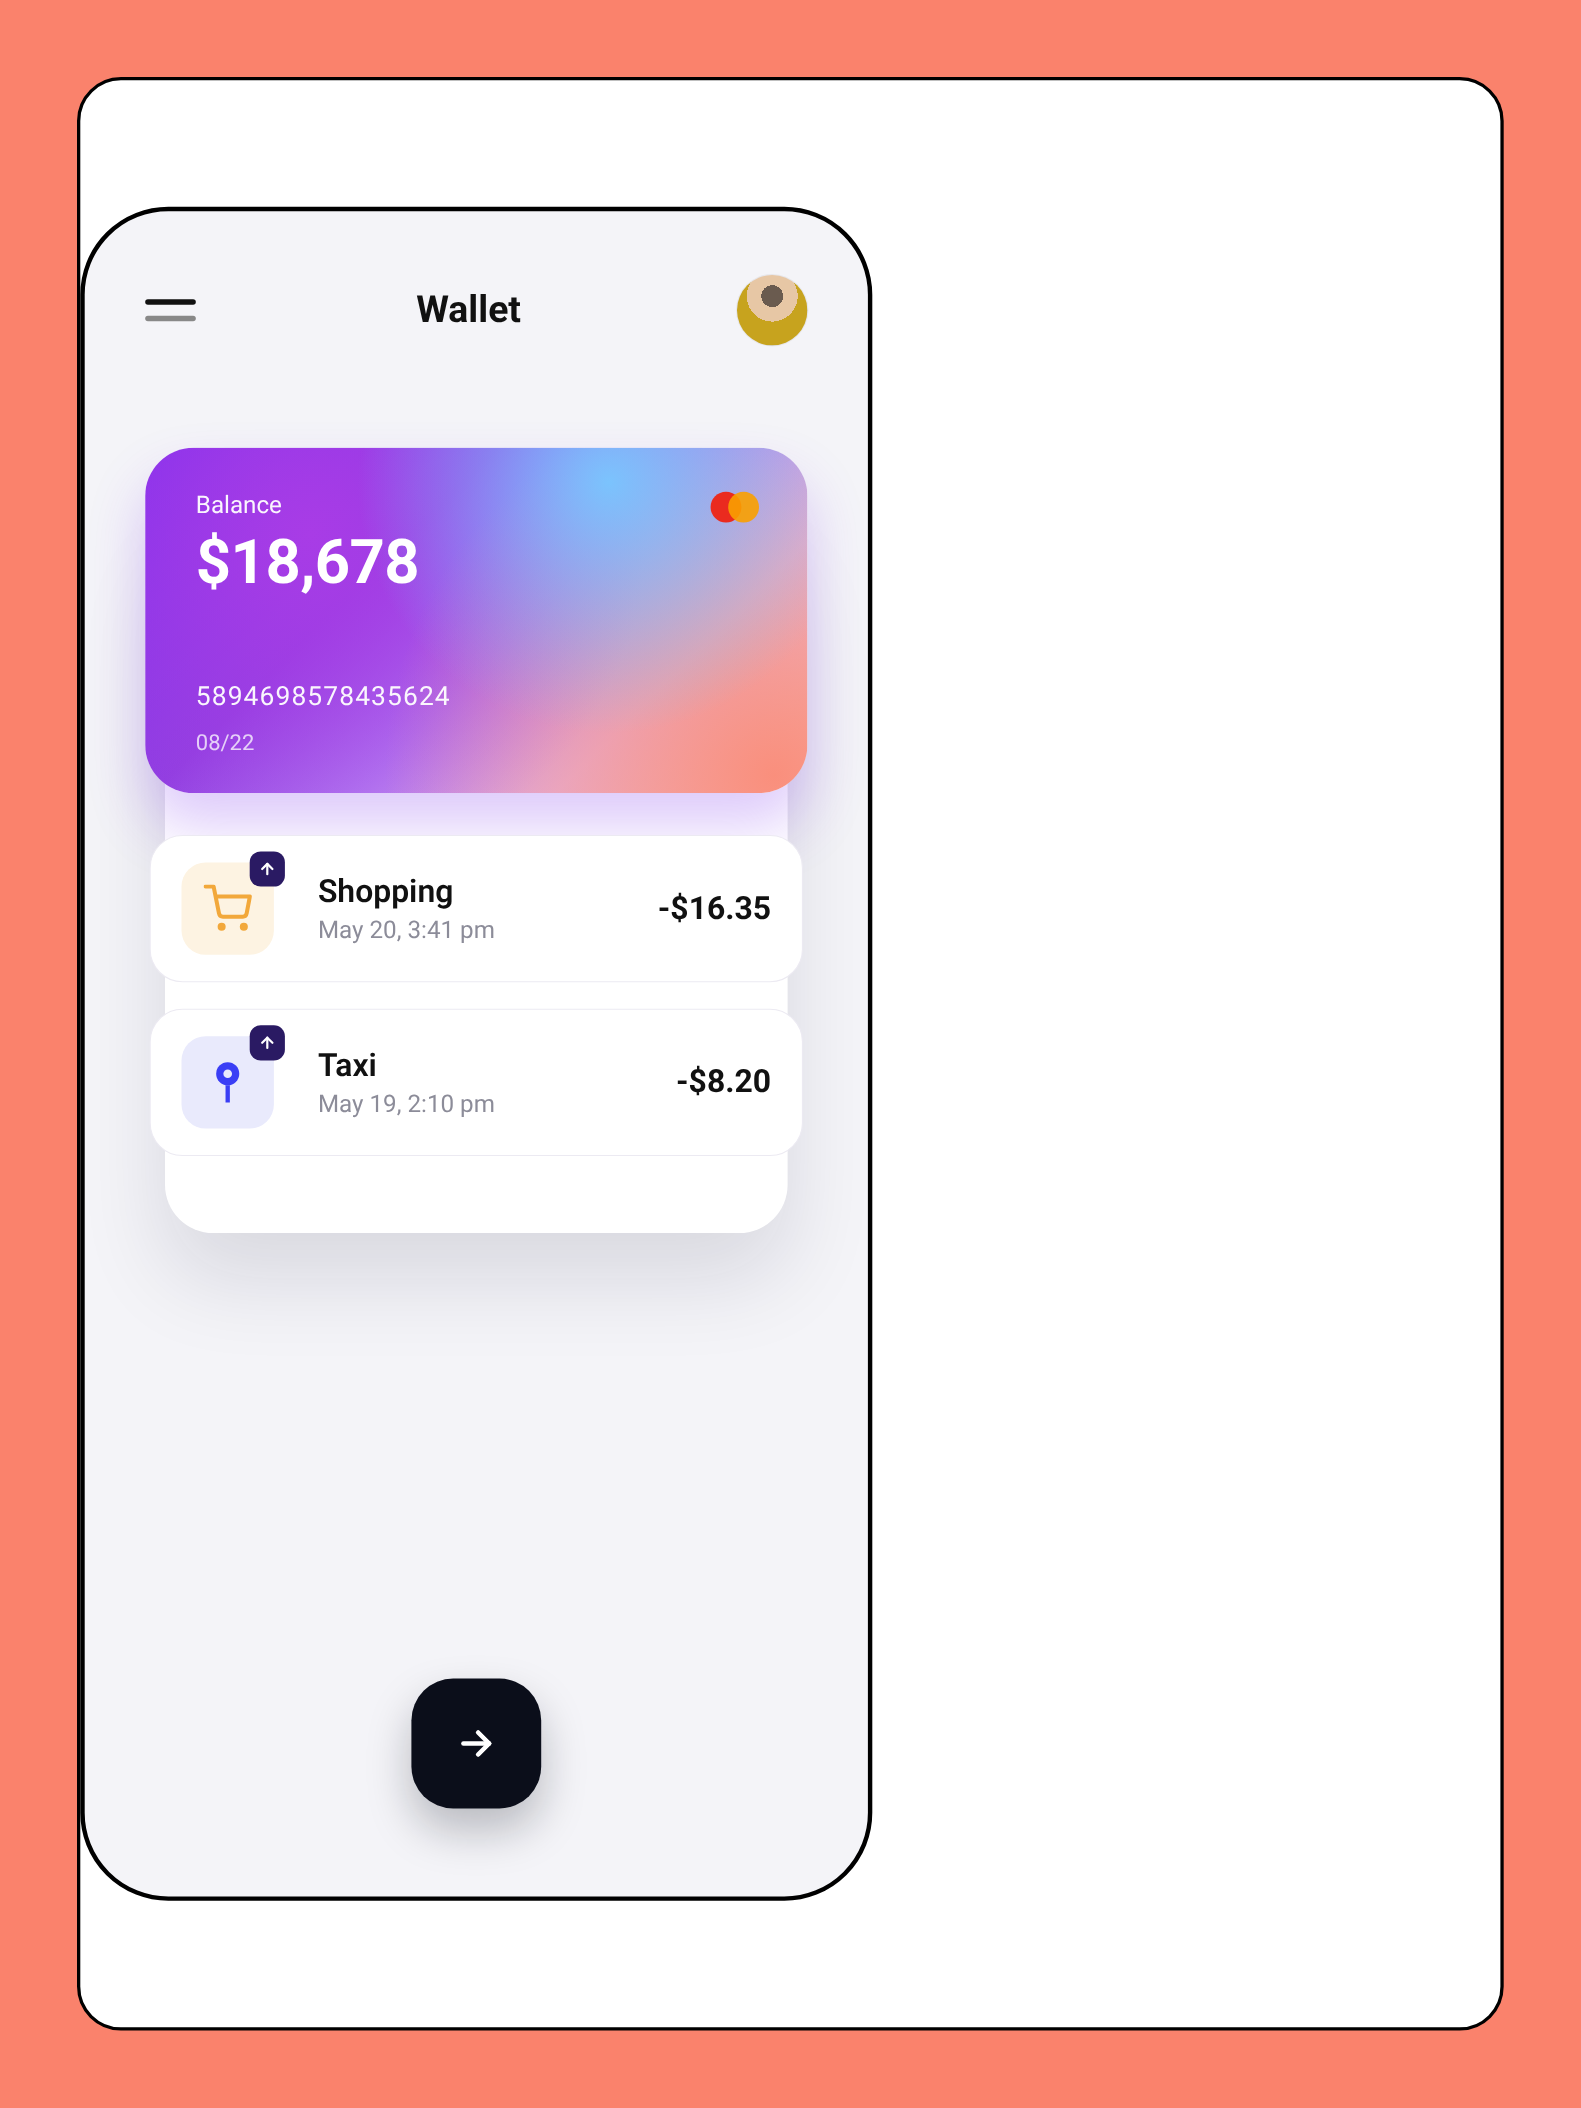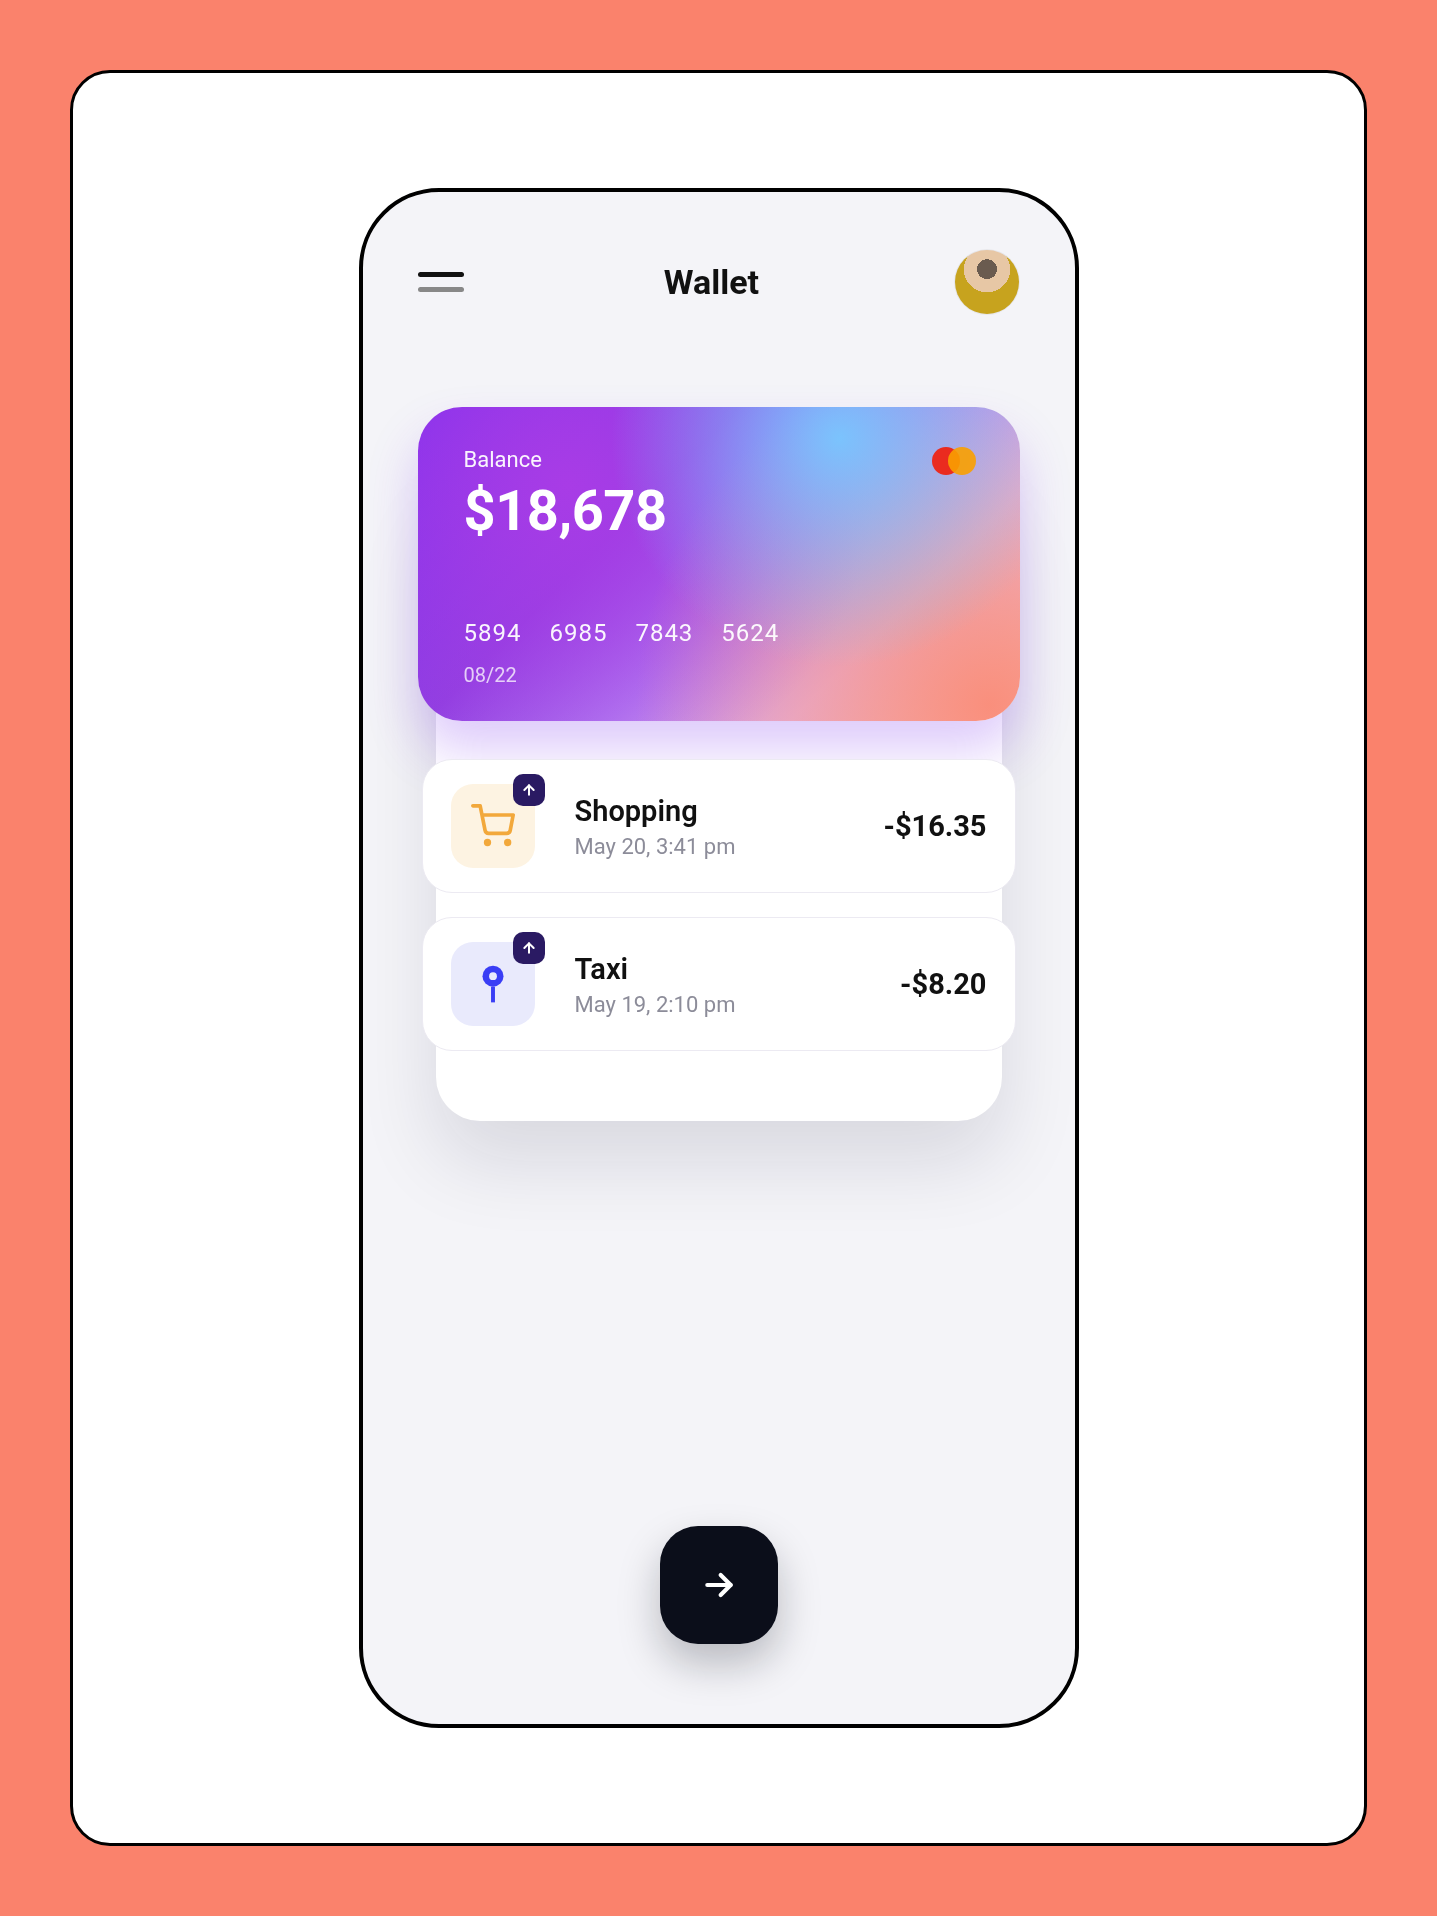--- a/index.html
+++ b/index.html
@@ -10,21 +10,21 @@
     height: 1916px;
     padding: 70px;
   }
   .outer-frame {
     width: 100%;
     height: 100%;
     background: #ffffff;
     border: 3px solid #000;
     border-radius: 40px;
     display: flex;
-    justify-content: center;
+    justify-content: flex-start;
     align-items: center;
   }
   .phone {
     width: 720px;
     height: 1540px;
     background: #f4f4f8;
     border: 4px solid #000;
     border-radius: 80px;
     padding: 55px 55px 60px 55px;
     position: relative;
@@ -113,21 +113,20 @@
   .card-logo .c.yellow { background: #f9a000; right: 0; opacity: 0.9; }
   .balance-label { font-size: 22px; font-weight: 400; opacity: 0.95; margin-bottom: 6px; }
   .balance-amount { font-size: 56px; font-weight: 700; letter-spacing: -0.5px; }
   .card-number {
     position: absolute;
     bottom: 74px;
     left: 46px;
     font-size: 24px;
     letter-spacing: 1px;
     display: flex;
-    gap: 28px;
     opacity: 0.95;
   }
   .card-expiry {
     position: absolute;
     bottom: 34px;
     left: 46px;
     font-size: 20px;
     opacity: 0.75;
   }
   .tx-list {

